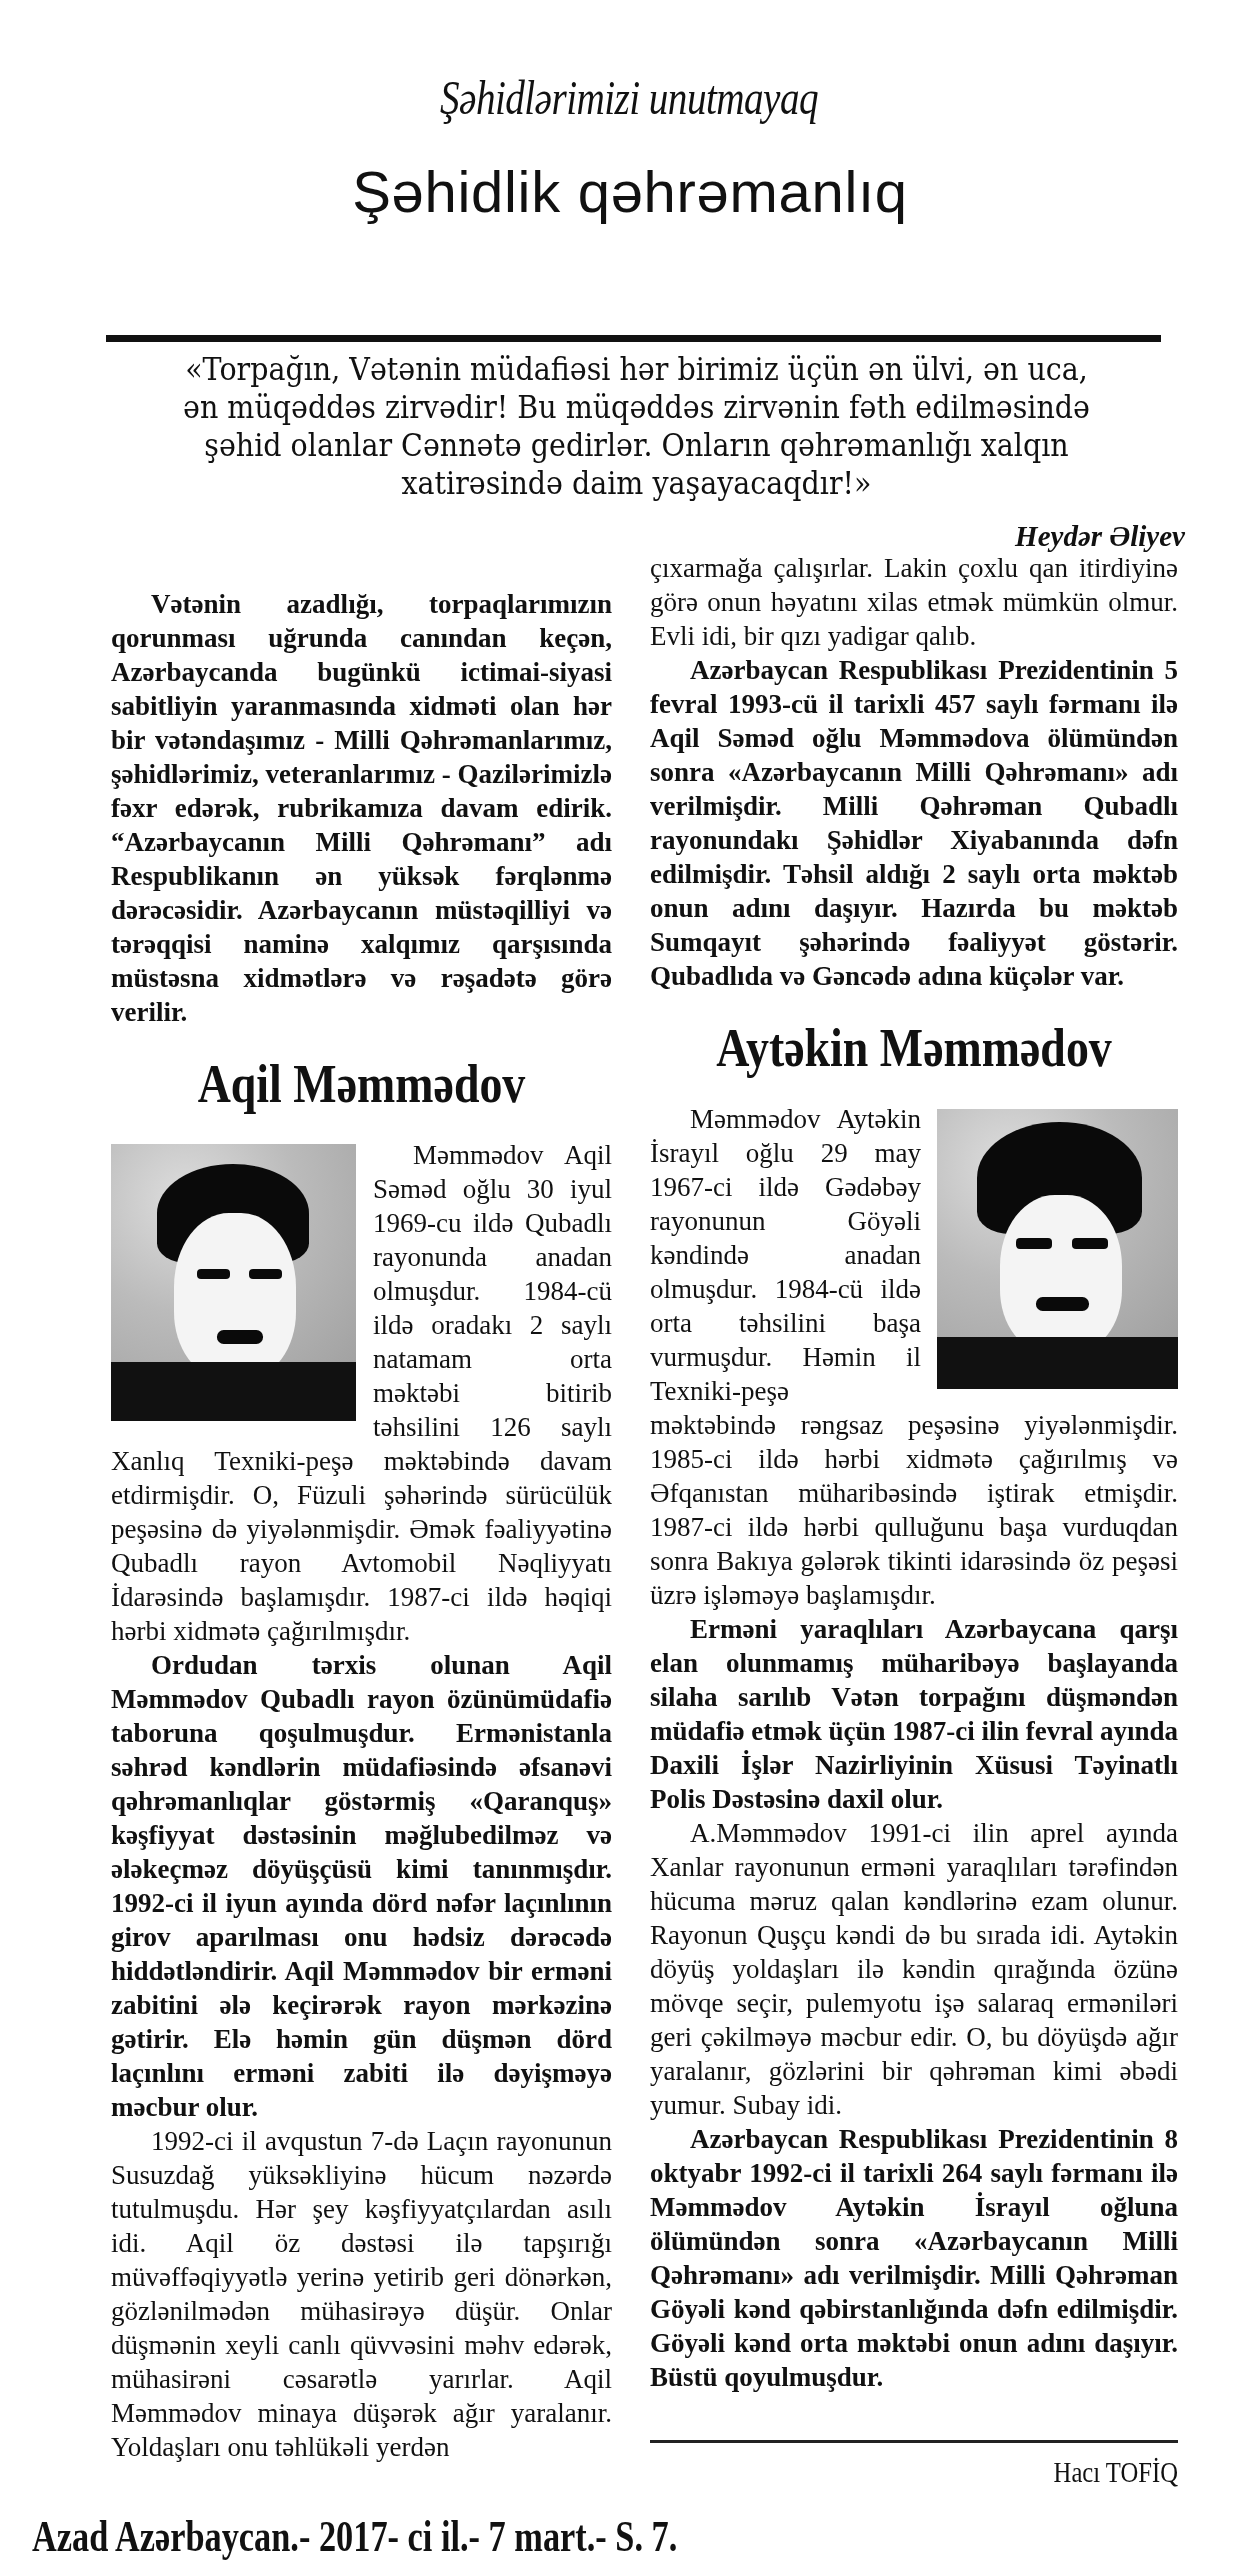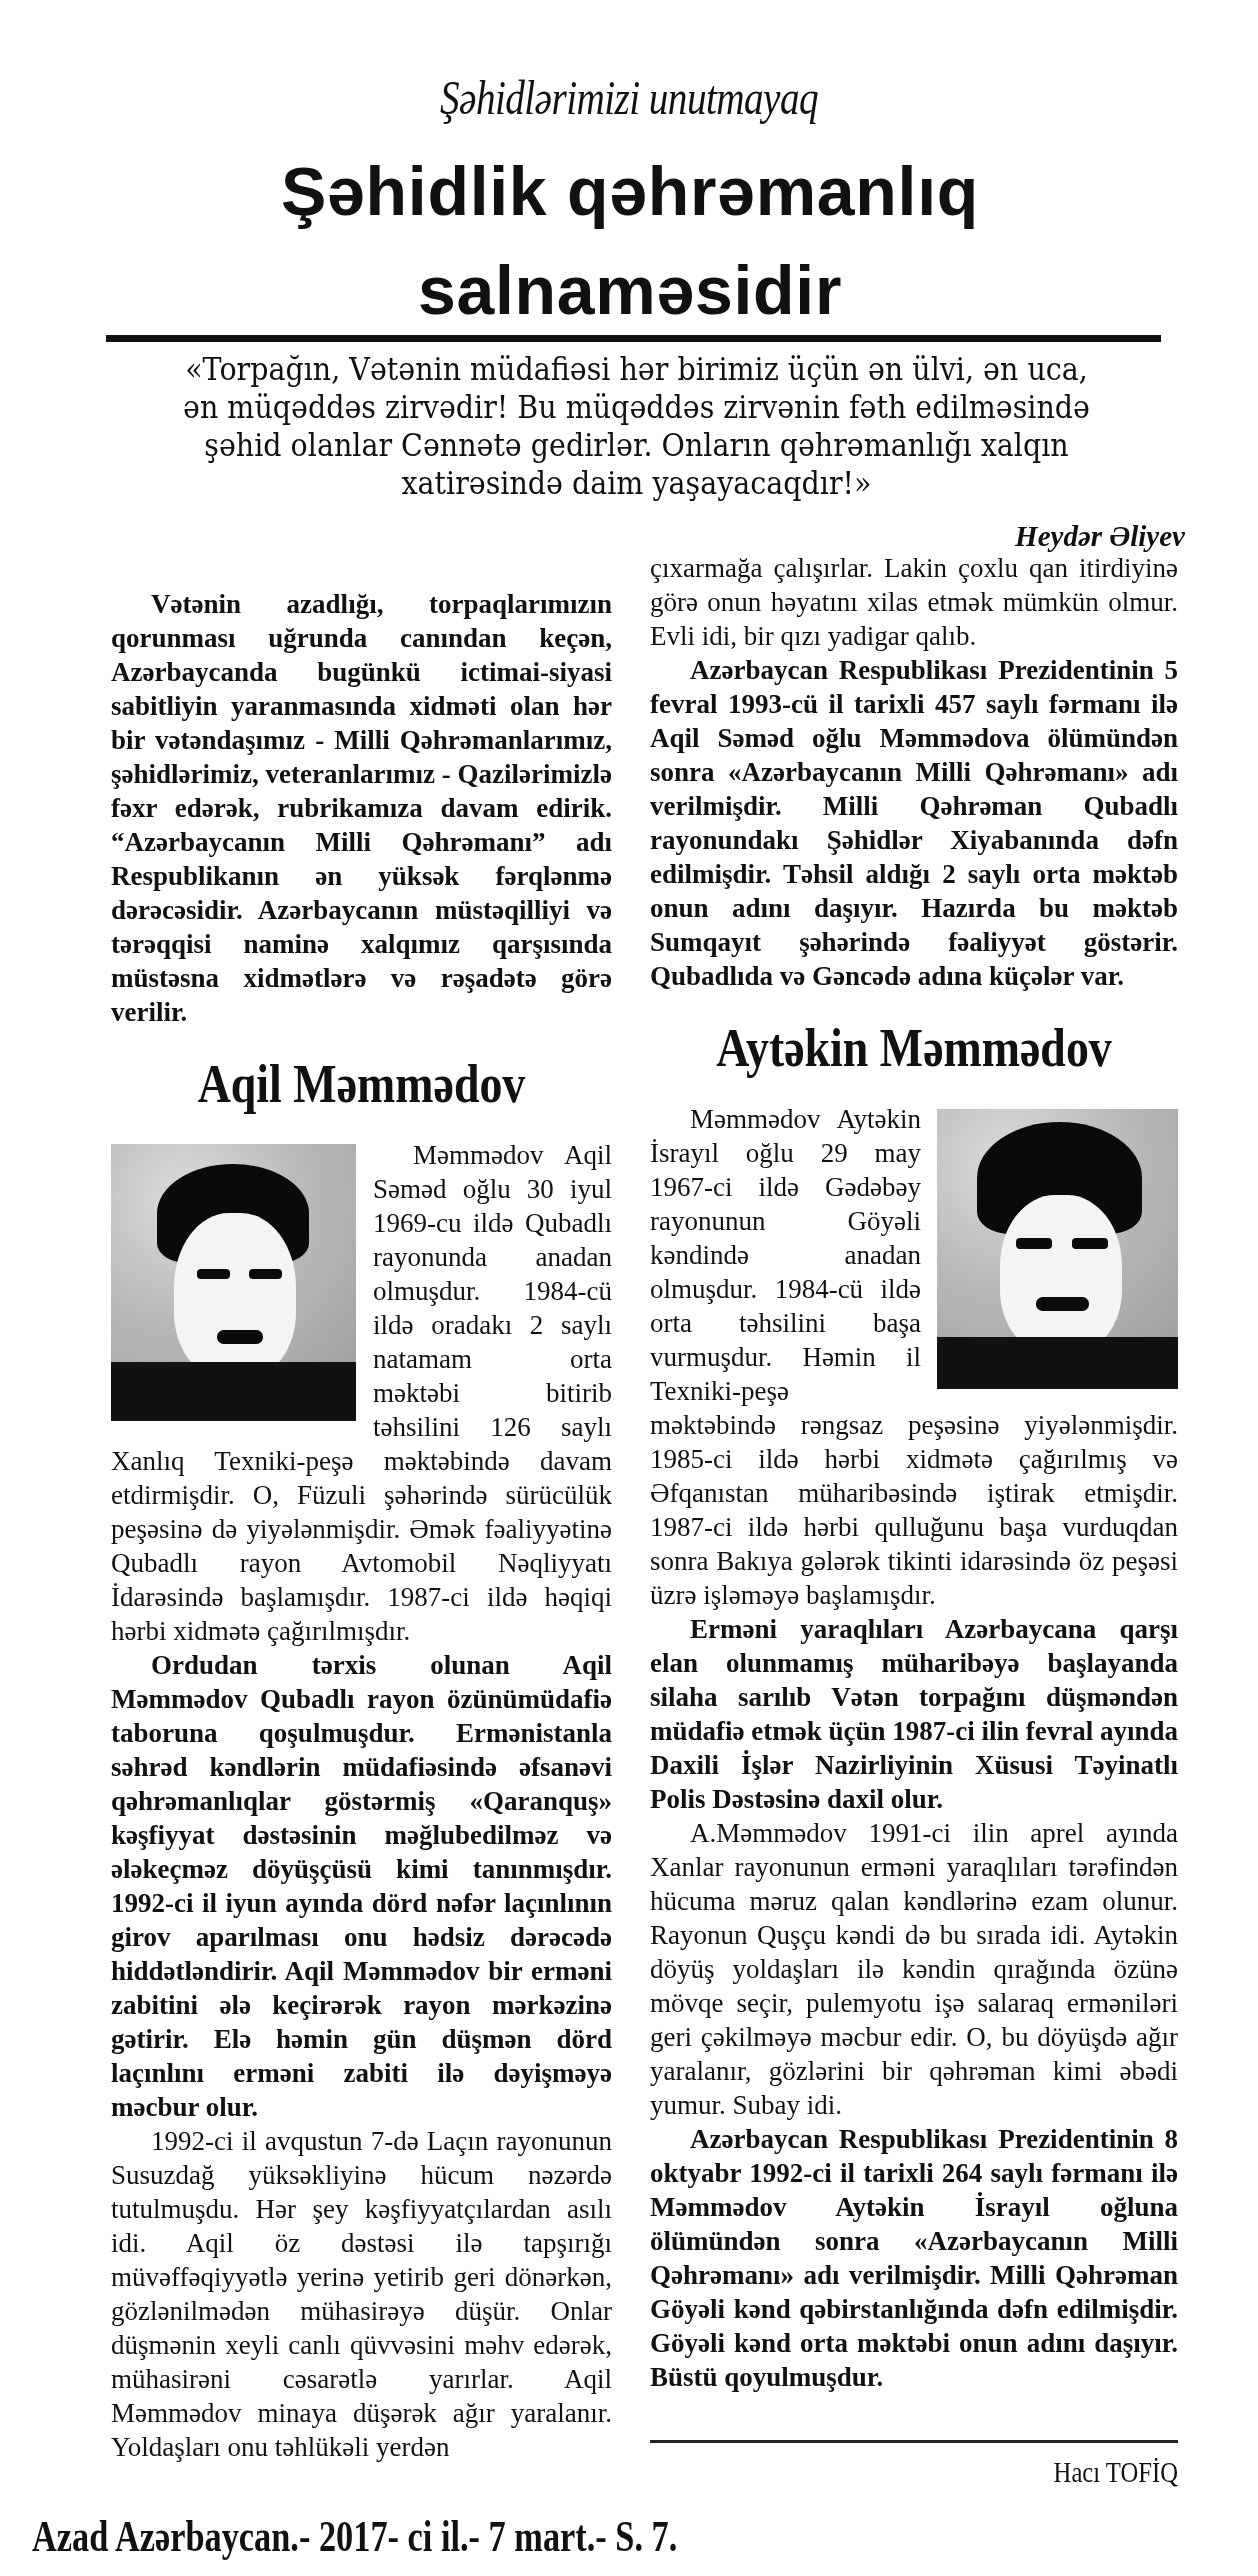--- a/index.html
+++ b/index.html
@@ -1,18 +1,18 @@
 <!DOCTYPE html>
 <html style="font-size:10.6px"><head>
 <meta charset="utf-8">
 <style>
   html, body { margin:0; padding:0; background:#ffffff; }
   body { width:1258px; height:2576px; position:relative; color:#111; font-family:"Liberation Serif", serif; overflow:hidden; }
   .kicker { position:absolute; left:0; width:1258px; top:69px; text-align:center; font-family:"Liberation Serif", serif; font-style:italic; font-size:49px; letter-spacing:-0.7px; transform:scaleX(0.8); transform-origin:center; }
-  .headline { position:absolute; left:99px; width:1062px; top:142px; text-align:center; font-family:"Liberation Sans", sans-serif; font-weight:bold; font-size:68px; line-height:99px; letter-spacing:0.7px; }
+  .headline { position:absolute; left:99px; width:1062px; top:142px; text-align:center; font-family:"Liberation Sans", sans-serif; font-weight:normal; font-size:58px; line-height:99px; letter-spacing:0.7px; }
   .rule-top { position:absolute; left:106px; width:1055px; top:335px; height:6.6px; background:#111; }
   .quote { position:absolute; left:132px; width:1009px; top:350px; text-align:center; font-family:"DejaVu Serif", serif; font-size:31px; line-height:38px; transform:scaleX(0.92); transform-origin:center top; }
   .quote-author { position:absolute; right:73px; top:520px; font-style:italic; font-weight:bold; font-size:29px; }
   .col { position:absolute; top:551px; width:501px; font-size:27px; line-height:34px; text-align:justify; }
   .col.left { left:111px;margin-top:36px; }
   .col.right { left:650px; width:528px; }
   .col p { margin:0; text-indent:40px; }
   .col p.noindent { text-indent:0; }
   .b { font-weight:bold; }
   .subhead { text-align:center; font-weight:bold; font-size:54px; line-height:63px; margin:24px 0 22.4px; transform:scaleX(0.85); }
@@ -28,21 +28,20 @@
   .signature { text-align:right; font-size:29px; transform:scaleX(0.85); transform-origin:right; }
   .footer { position:absolute; left:32px; top:2511px; font-weight:bold; font-size:44px; transform:scaleX(0.78); transform-origin:left; white-space:nowrap; }
 </style>
 </head>
 <body>
 
 <div class="kicker">Şəhidlərimizi unutmayaq</div>
 
 <div class="headline">
   <div>Şəhidlik qəhrəmanlıq</div>
-  <div>salnaməsidir</div>
 </div>
 
 <div class="rule-top"></div>
 
 <div class="quote">«Torpağın, Vətənin müdafiəsi hər birimiz üçün ən ülvi, ən uca, ən müqəddəs zirvədir! Bu müqəddəs zirvənin fəth edilməsində şəhid olanlar Cənnətə gedirlər. Onların qəhrəmanlığı xalqın xatirəsində daim yaşayacaqdır!»</div>
 <div class="quote-author">Heydər Əliyev</div>
 
 <div class="col left">
   <p class="b">Vətənin azadlığı, torpaqlarımızın qorunması uğrunda canından keçən, Azərbaycanda bugünkü ictimai-siyasi sabitliyin yaranmasında xidməti olan hər bir vətəndaşımız - Milli Qəhrəmanlarımız, şəhidlərimiz, veteranlarımız - Qazilərimizlə fəxr edərək, rubrikamıza davam edirik. “Azərbaycanın Milli Qəhrəmanı” adı Respublikanın ən yüksək fərqlənmə dərəcəsidir. Azərbaycanın müstəqilliyi və tərəqqisi naminə xalqımız qarşısında müstəsna xidmətlərə və rəşadətə görə verilir.</p>
 

